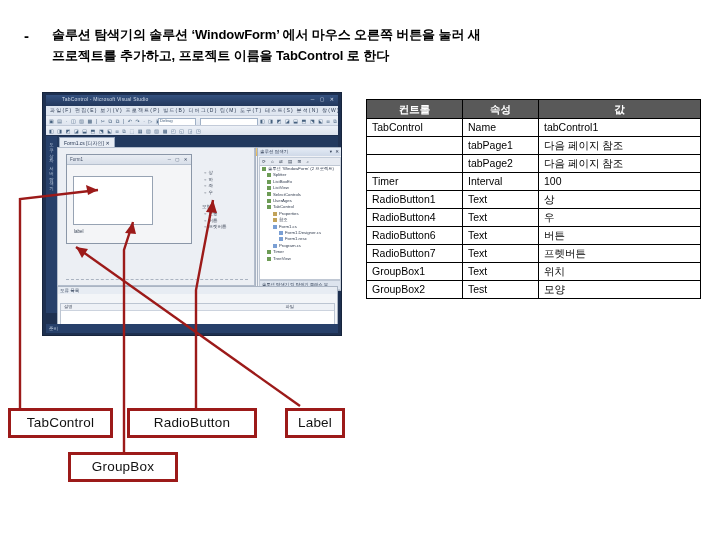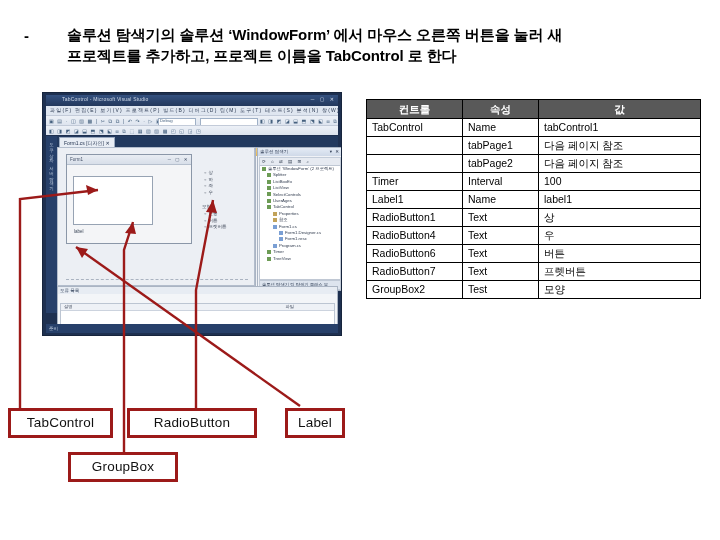--- a/index.html
+++ b/index.html
@@ -26,22 +26,22 @@
   #heading .bullet {
     position: absolute;
     left: 0px;
     top: 1px;
     font-size: 15px;
     font-weight: bold;
     line-height: 21px;
     color: #000;
   }
   #heading .htext {
-    margin-left: 43px;
-    font-size: 15px;
+    margin-left: 28px;
+    font-size: 13px;
     font-weight: bold;
     line-height: 21px;
     letter-spacing: -0.1px;
     color: #000;
     white-space: pre-line;
   }
 
   
   #vs-shot {
     position: absolute;
@@ -479,43 +479,43 @@
         <td></td>
         <td>tabPage2</td>
         <td>다음 페이지 참조</td>
       </tr>
     <tr>
         <td>Timer</td>
         <td>Interval</td>
         <td>100</td>
       </tr>
     <tr>
-        <td>Label1</td>
-        <td>Name</td>
-        <td>label1</td>
-      </tr>
-    <tr>
         <td>RadioButton1</td>
         <td>Text</td>
         <td>상</td>
       </tr>
     <tr>
         <td>RadioButton4</td>
         <td>Text</td>
         <td>우</td>
       </tr>
     <tr>
         <td>RadioButton6</td>
         <td>Text</td>
         <td>버튼</td>
       </tr>
     <tr>
         <td>RadioButton7</td>
         <td>Text</td>
         <td>프렛버튼</td>
       </tr>
     <tr>
+        <td>GroupBox1</td>
+        <td>Text</td>
+        <td>위치</td>
+      </tr>
+    <tr>
         <td>GroupBox2</td>
         <td>Test</td>
         <td>모양</td>
       </tr>
   </tbody>
 </table>
 
 </body></html>

